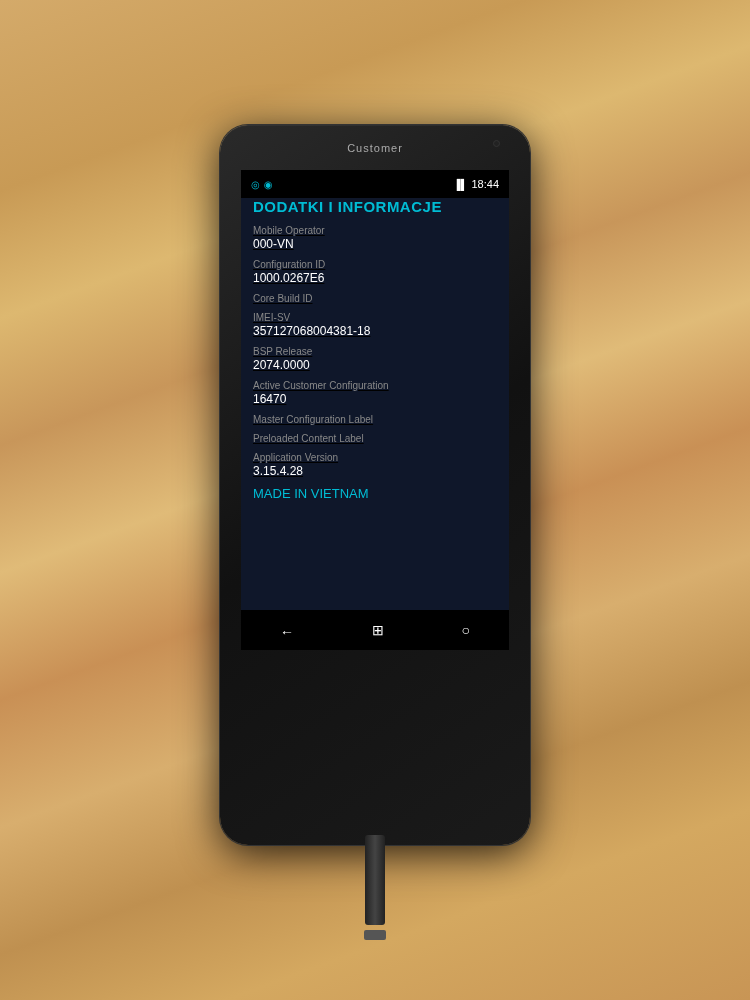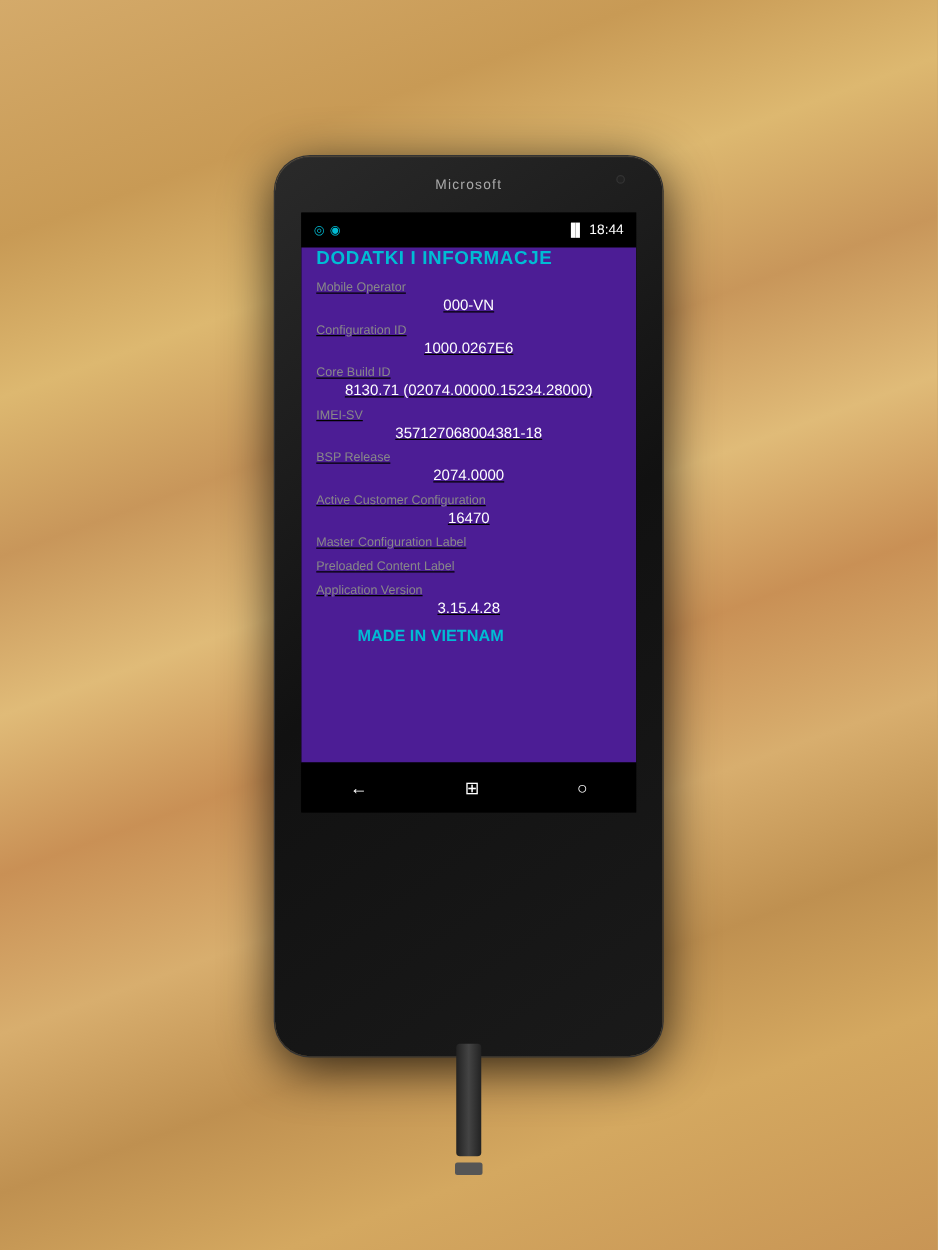--- a/index.html
+++ b/index.html
@@ -127,21 +127,21 @@
       color: #fff;
       font-size: 11px;
     }
 
     .battery-icon {
       color: #fff;
       font-size: 10px;
     }
 
     .screen-content {
-      background: #4c1d95;
+      background: #0f172a;
       padding: 0 12px 10px 12px;
       overflow-y: auto;
       height: calc(480px - 28px - 40px);
     }
 
     .page-title {
       color: #00bcd4;
       font-size: 15px;
       font-weight: bold;
       margin-bottom: 10px;
@@ -156,34 +156,32 @@
     .info-label {
       color: #888;
       font-size: 10px;
       margin-bottom: 1px;
     }
 
     .info-value {
       color: #fff;
       font-size: 12px;
       font-weight: 500;
-      text-align: center;
     }
 
     .info-value.bold {
       font-weight: bold;
       font-size: 13px;
     }
 
     .made-in {
       color: #00bcd4;
       font-size: 13px;
-      font-weight: bold;
+      font-weight: normal;
       margin-top: 8px;
-      margin-left: 33px;
     }
 
     .nav-bar {
       width: 268px;
       height: 40px;
       background: #000;
       display: flex;
       align-items: center;
       justify-content: space-around;
       flex-shrink: 0;
@@ -233,21 +231,21 @@
   </style>
 </head>
 <body>
 
 <div class="wood-bg"></div>
 
 <div class="phone-wrapper">
   <div class="phone-outer">
 
     <div class="phone-top-bar">
-      <span class="microsoft-label">Microsoft</span>
+      <span class="microsoft-label">Customer</span>
       <div class="front-camera"></div>
     </div>
 
     <div class="screen-container">
 
       <div class="status-bar">
         <div class="status-icons">
           <span class="status-icon">◎</span>
           <span class="status-icon">◉</span>
         </div>
@@ -265,21 +263,20 @@
         <div class="info-row">
               <div class="info-label">Mobile Operator</div>
               <div class="info-value">000-VN</div>
             </div>
             <div class="info-row">
               <div class="info-label">Configuration ID</div>
               <div class="info-value">1000.0267E6</div>
             </div>
             <div class="info-row">
               <div class="info-label">Core Build ID</div>
-              <div class="info-value">8130.71 (02074.00000.15234.28000)</div>
             </div>
             <div class="info-row">
               <div class="info-label">IMEI-SV</div>
               <div class="info-value">357127068004381-18</div>
             </div>
             <div class="info-row">
               <div class="info-label">BSP Release</div>
               <div class="info-value">2074.0000</div>
             </div>
             <div class="info-row">

